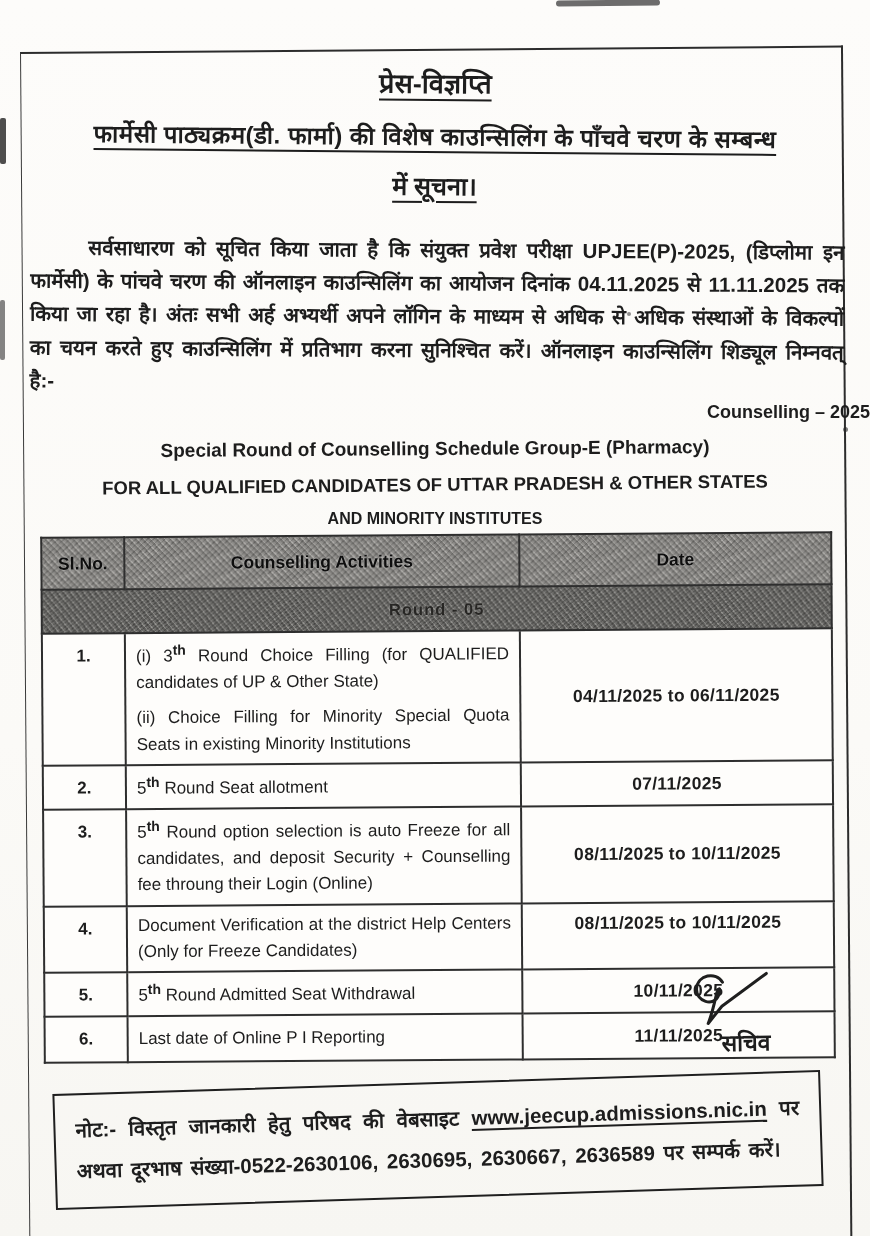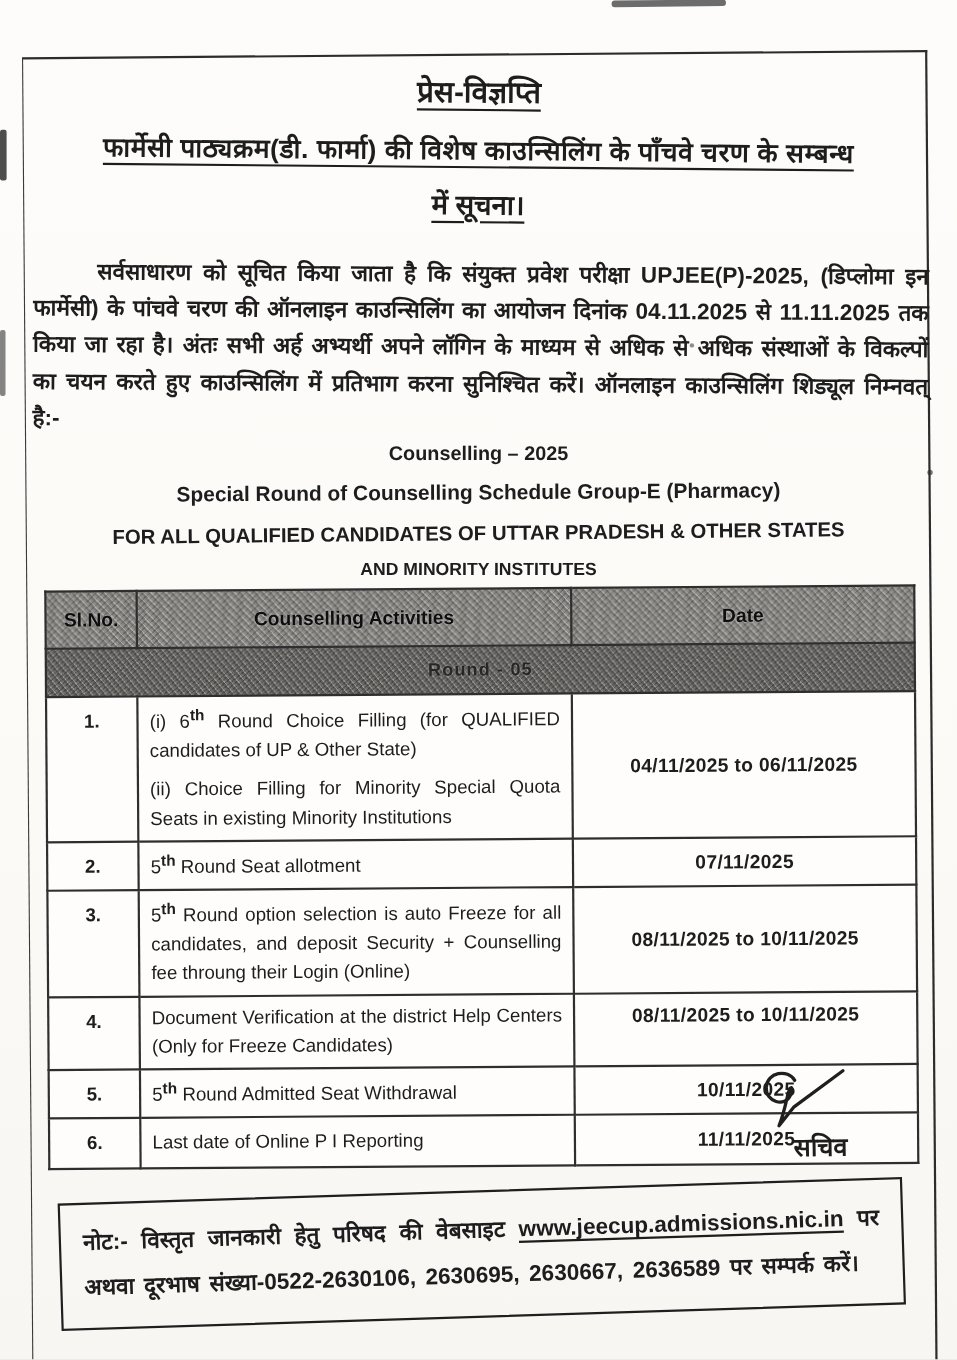--- a/index.html
+++ b/index.html
@@ -36,21 +36,21 @@
 
   .body-para{
     position:absolute;left:30px;right:26px;top:212px;
     font-size:20.5px;font-weight:600;line-height:1.62;
     text-align:justify;text-indent:58px;
     transform:rotate(0.35deg);
     word-spacing:2px;
   }
 
   .eng-heads{position:absolute;left:0;top:402px;width:100%;text-align:center;}
-  .eng-heads .h1{font-size:18px;font-weight:700;margin-bottom:15px;}
+  .eng-heads .h1{font-size:18px;font-weight:700;margin-bottom:15px;text-align:right;}
   .eng-heads .h2{font-size:19px;font-weight:700;margin-bottom:14px;transform:rotate(-0.4deg);}
   .eng-heads .h3{font-size:18.5px;font-weight:700;margin-bottom:14px;transform:rotate(-0.6deg);}
   .eng-heads .h4{font-size:16px;font-weight:700;}
 
   .doc-table{
     position:absolute;left:42px;top:534px;width:790px;
     border-collapse:collapse;table-layout:fixed;
     transform:rotate(-0.4deg);
     background:#fefdfb;
     font-size:17px;
@@ -142,21 +142,21 @@
       <th class="thead-noise">Sl.No.</th>
       <th class="thead-noise">Counselling Activities</th>
       <th class="thead-noise">Date</th>
     </tr>
     <tr class="round-row">
       <td colspan="3">Round - 05</td>
     </tr>
     <tr class="r1">
       <td class="sl">1.</td>
       <td class="act">
-        <span>(i) 6</span><sup>th</sup><span> Round Choice Filling (for QUALIFIED candidates of UP &amp; Other State)</span>
+        <span>(i) 3</span><sup>th</sup><span> Round Choice Filling (for QUALIFIED candidates of UP &amp; Other State)</span>
         <div class="l2">(ii) Choice Filling for Minority Special Quota Seats in existing Minority Institutions</div>
       </td>
       <td class="date">04/11/2025 to 06/11/2025</td>
     </tr>
     <tr class="r2">
       <td class="sl">2.</td>
       <td class="act">
         <span>5</span><sup>th</sup><span> Round Seat allotment</span>
         
       </td>

